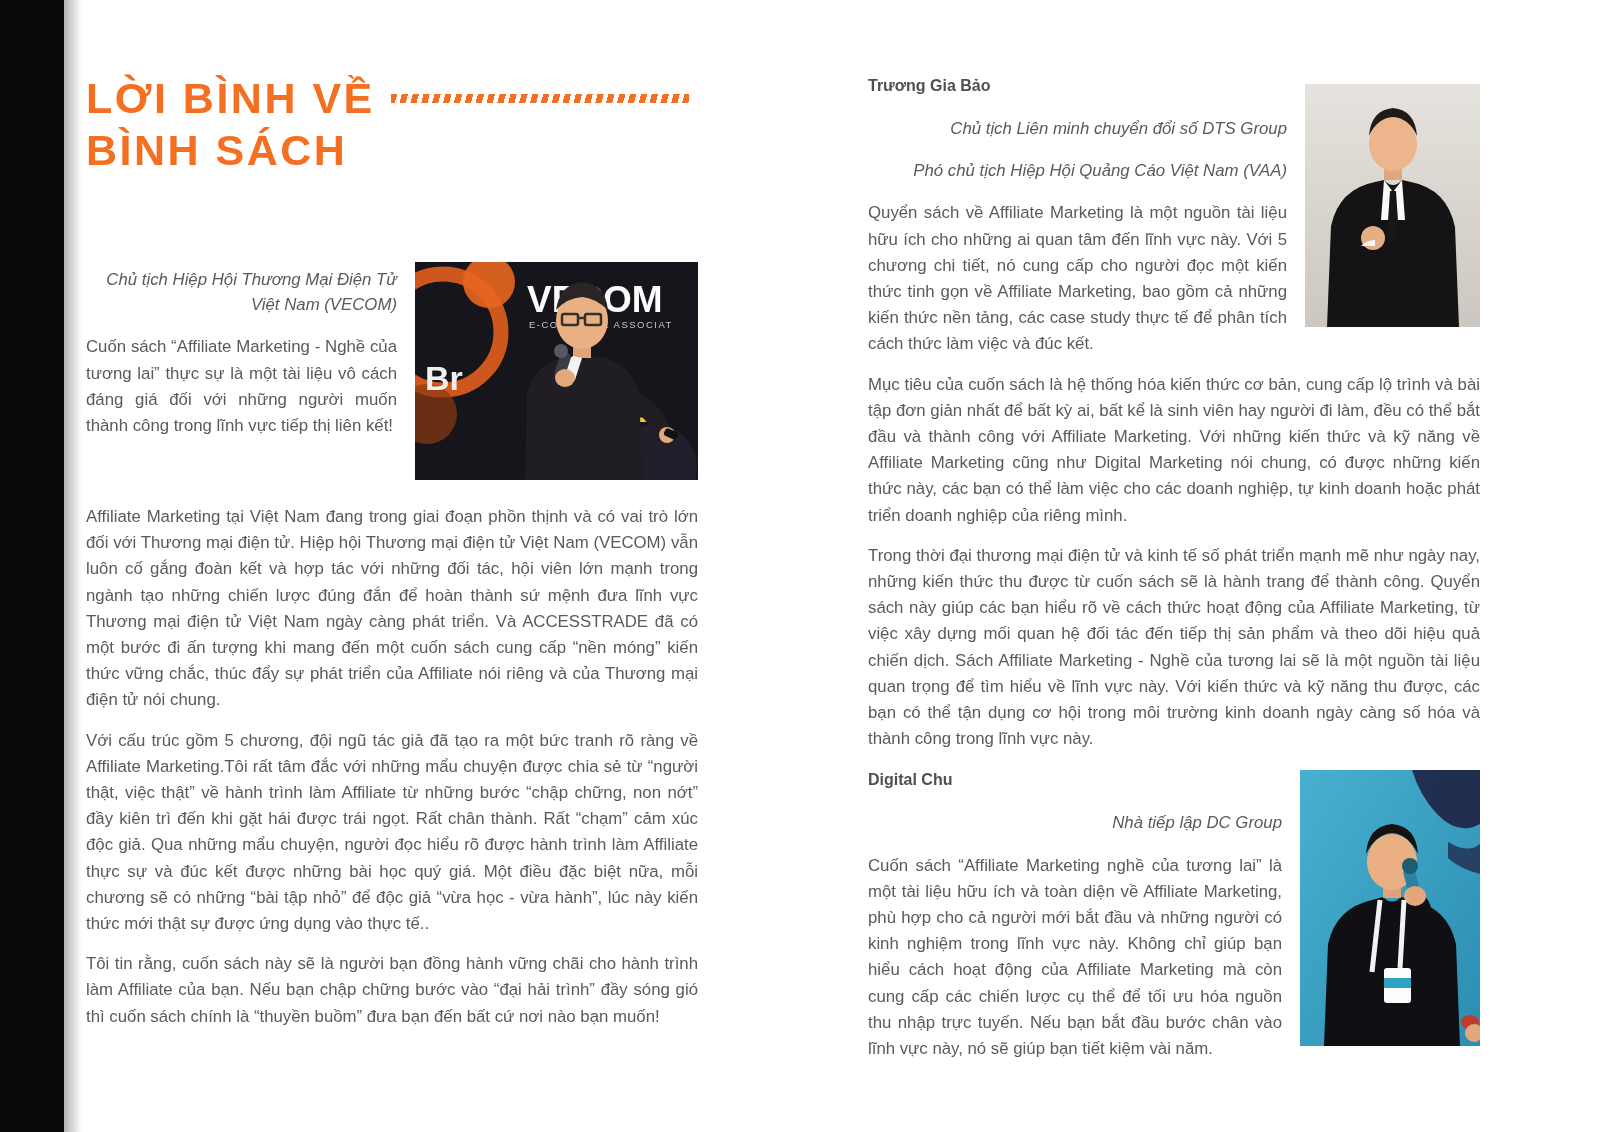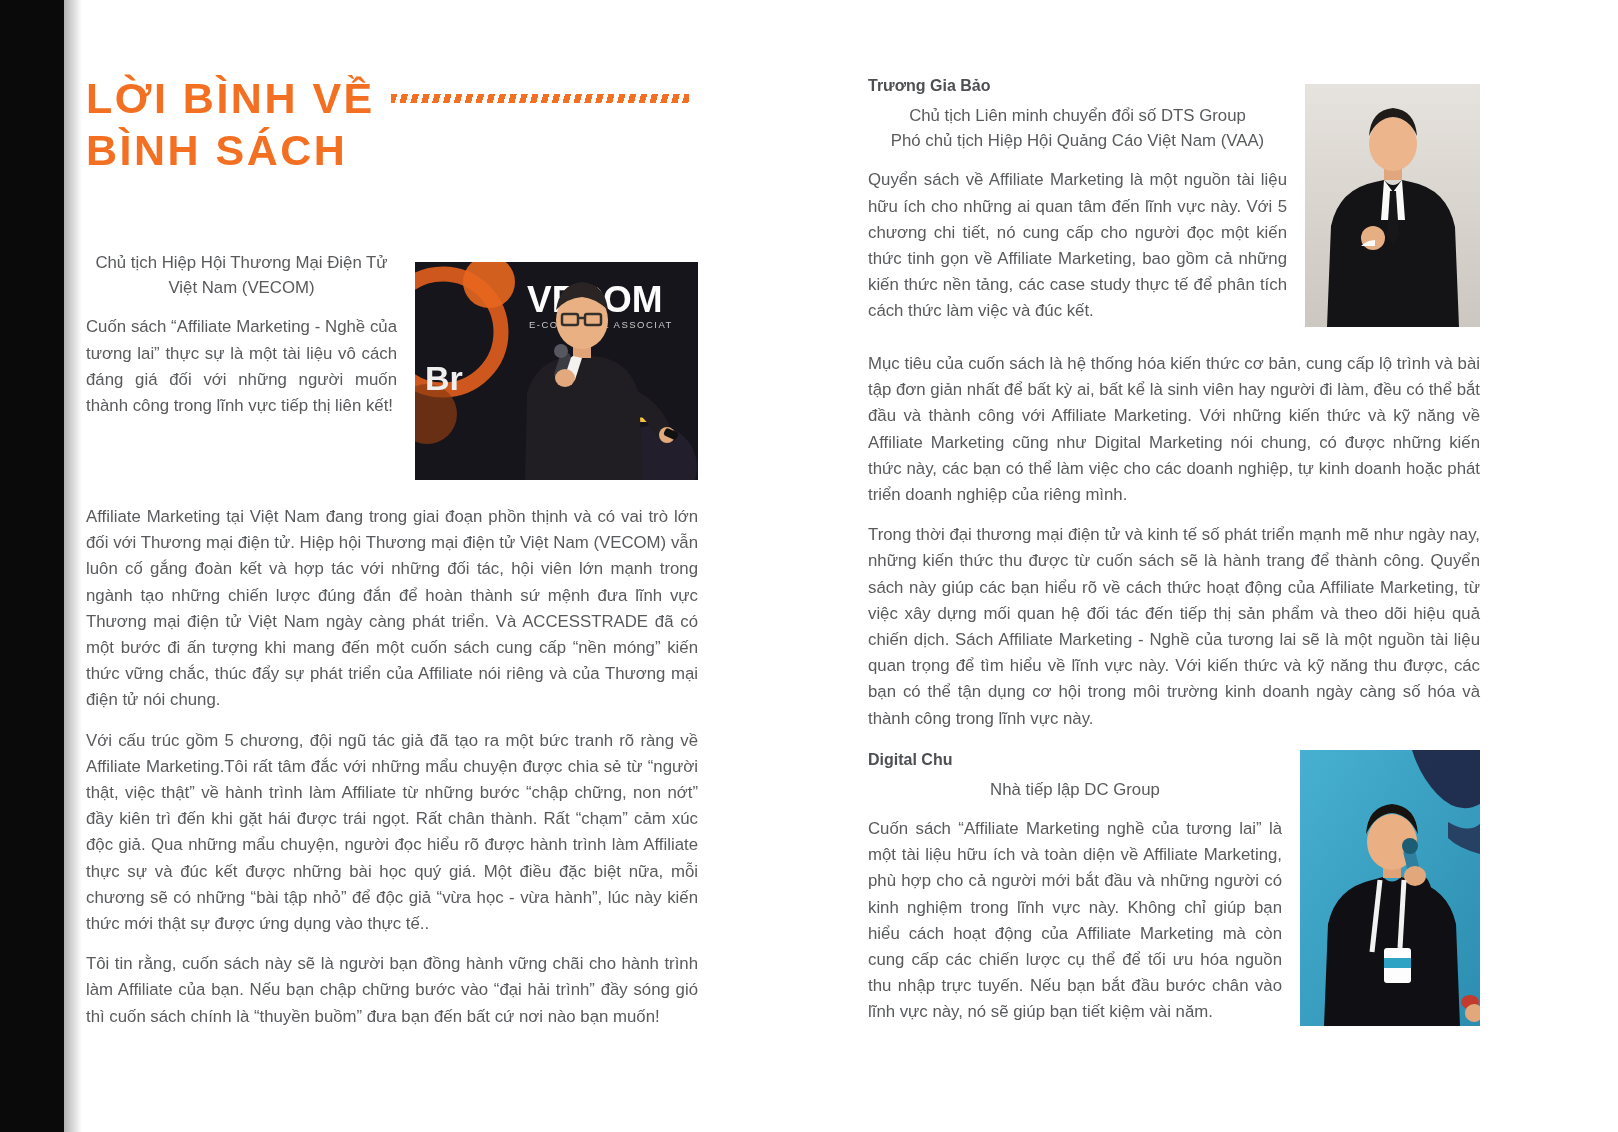--- a/index.html
+++ b/index.html
@@ -45,21 +45,21 @@
     text-align: justify;
   }
   .col-left  { left: 86px;  top: 250px; }
   .col-right { left: 868px; top: 74px;  }
   .review-lead { display: flow-root; }
   .reviewer-name {
     font-size: 16px; font-weight: bold; color: #4e4f52;
     margin: 0 0 4px 0; text-align: left;
   }
   .reviewer-role {
-    margin: 0; line-height: 1.5; text-align: center;
+    font-style: italic; margin: 17px; line-height: 1.5; text-align: right;
   }
   p.para { margin: 14px 0 0 0; }
   .photo {
     float: right;
     margin: 0 0 10px 18px;
     overflow: hidden;
     background: #ddd;
   }
   .photo svg { display: block; }
   .photo-vecom { margin-top: 12px; }

